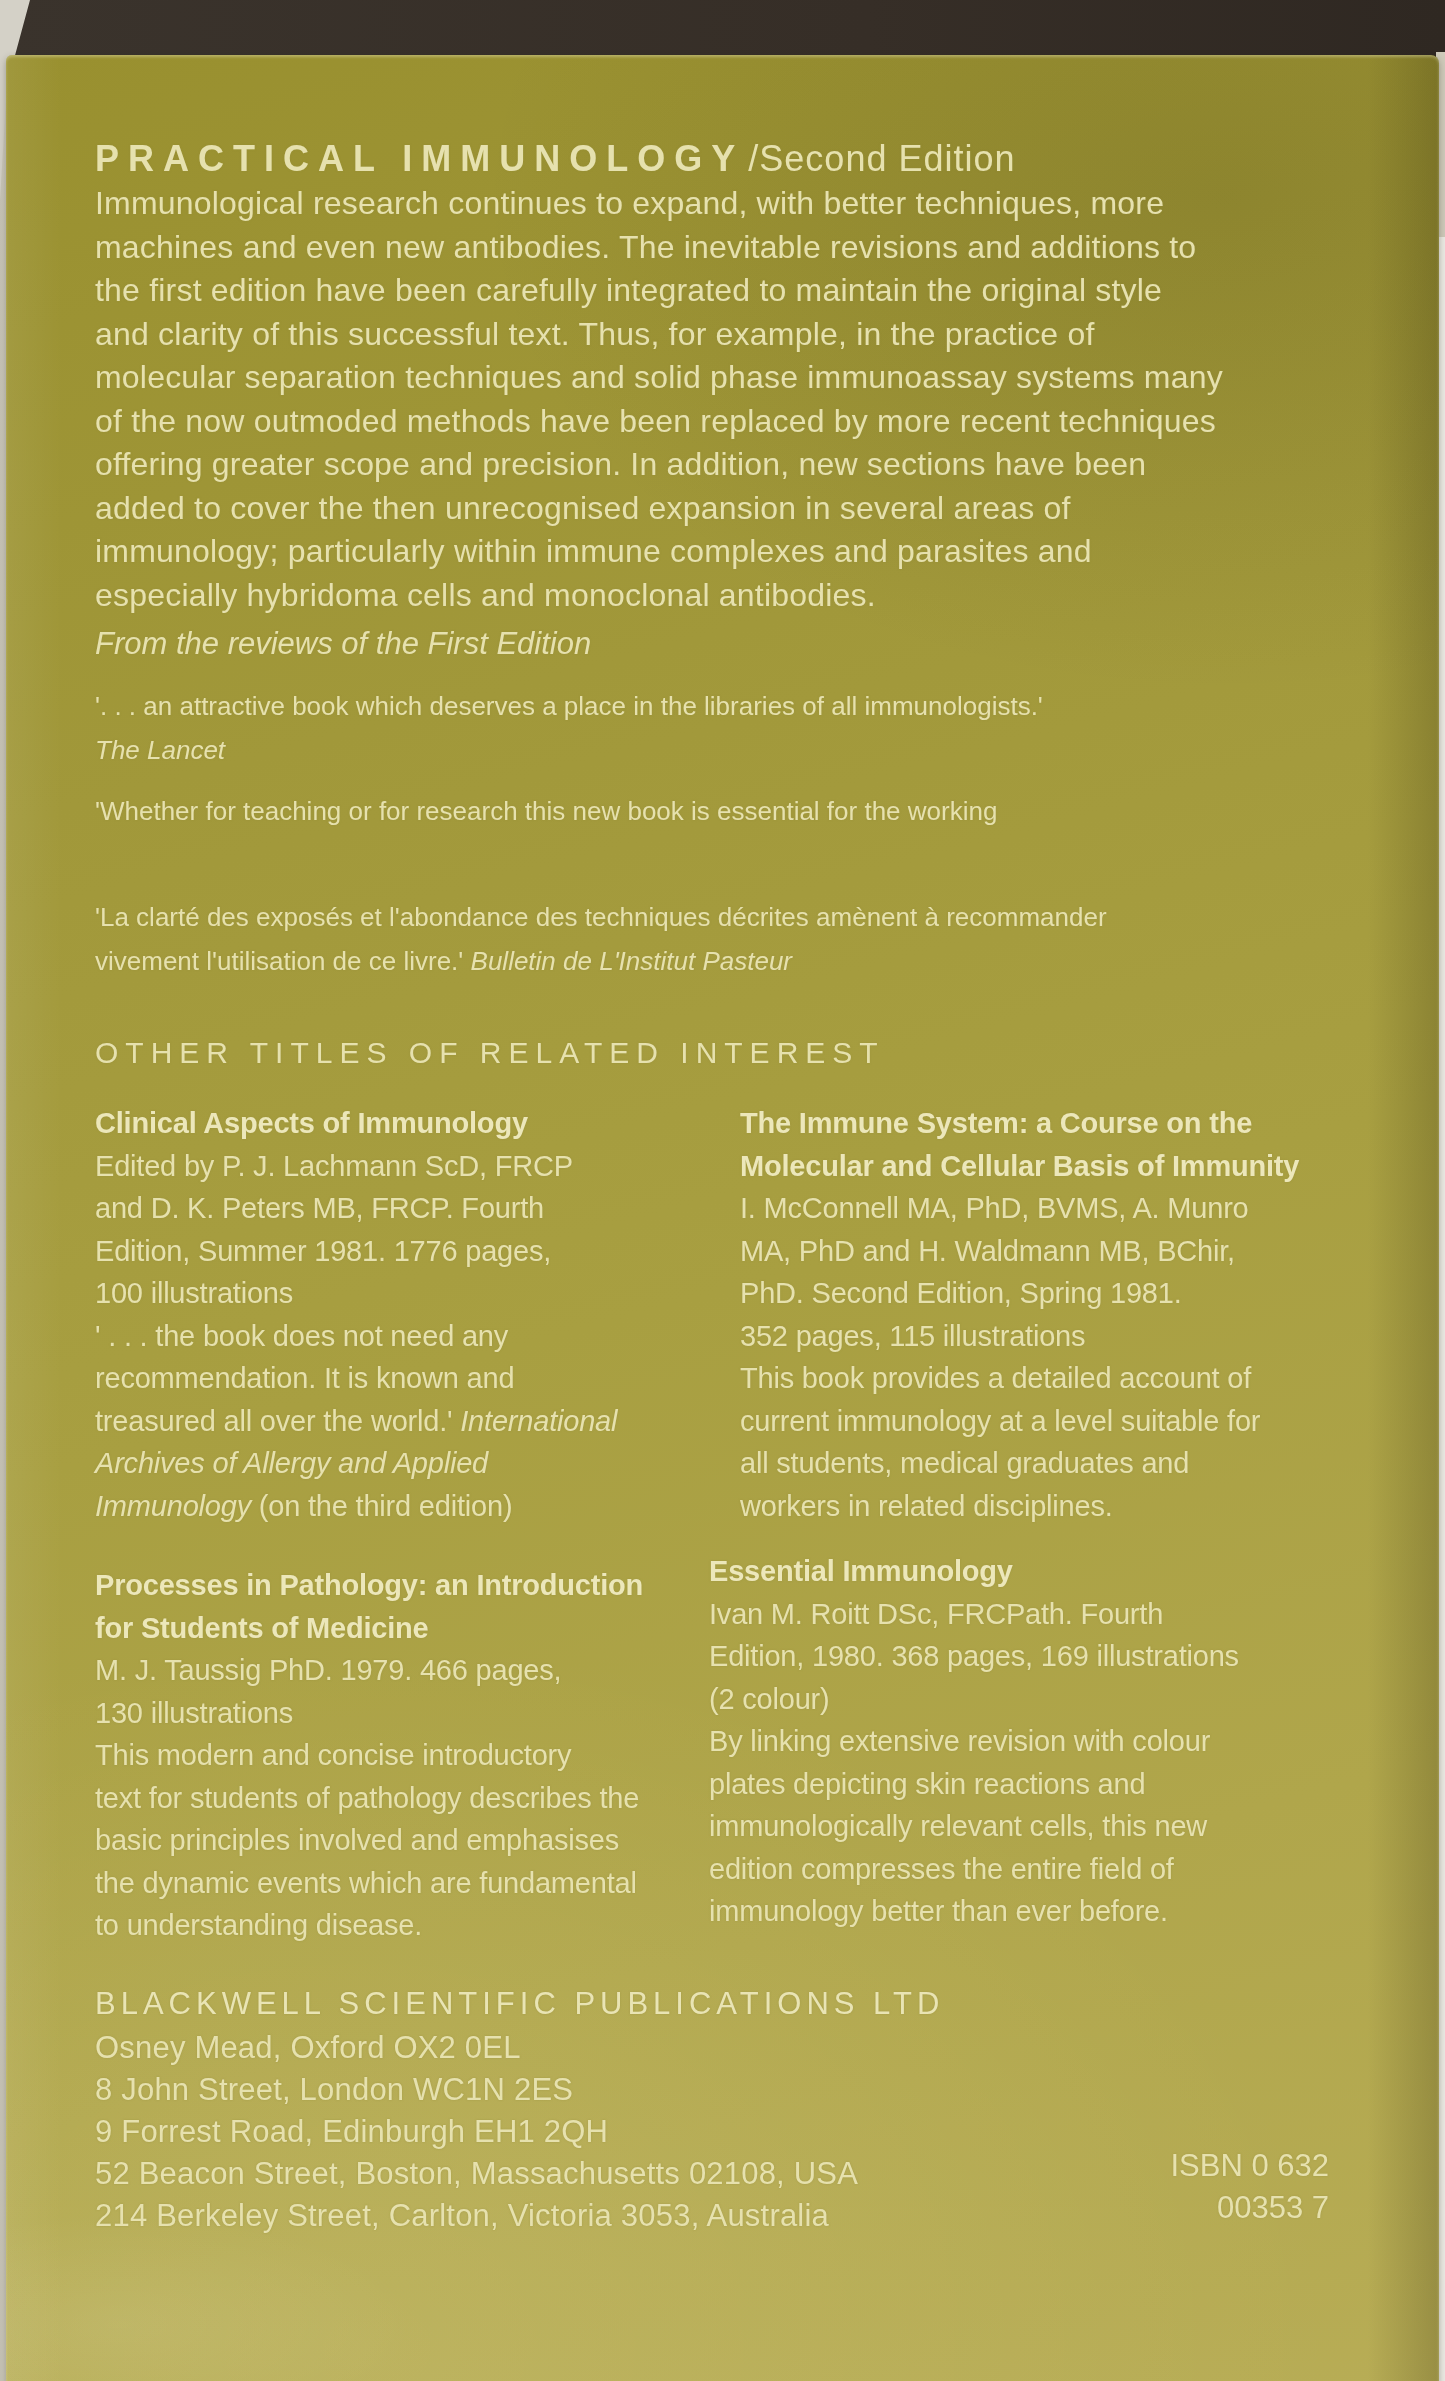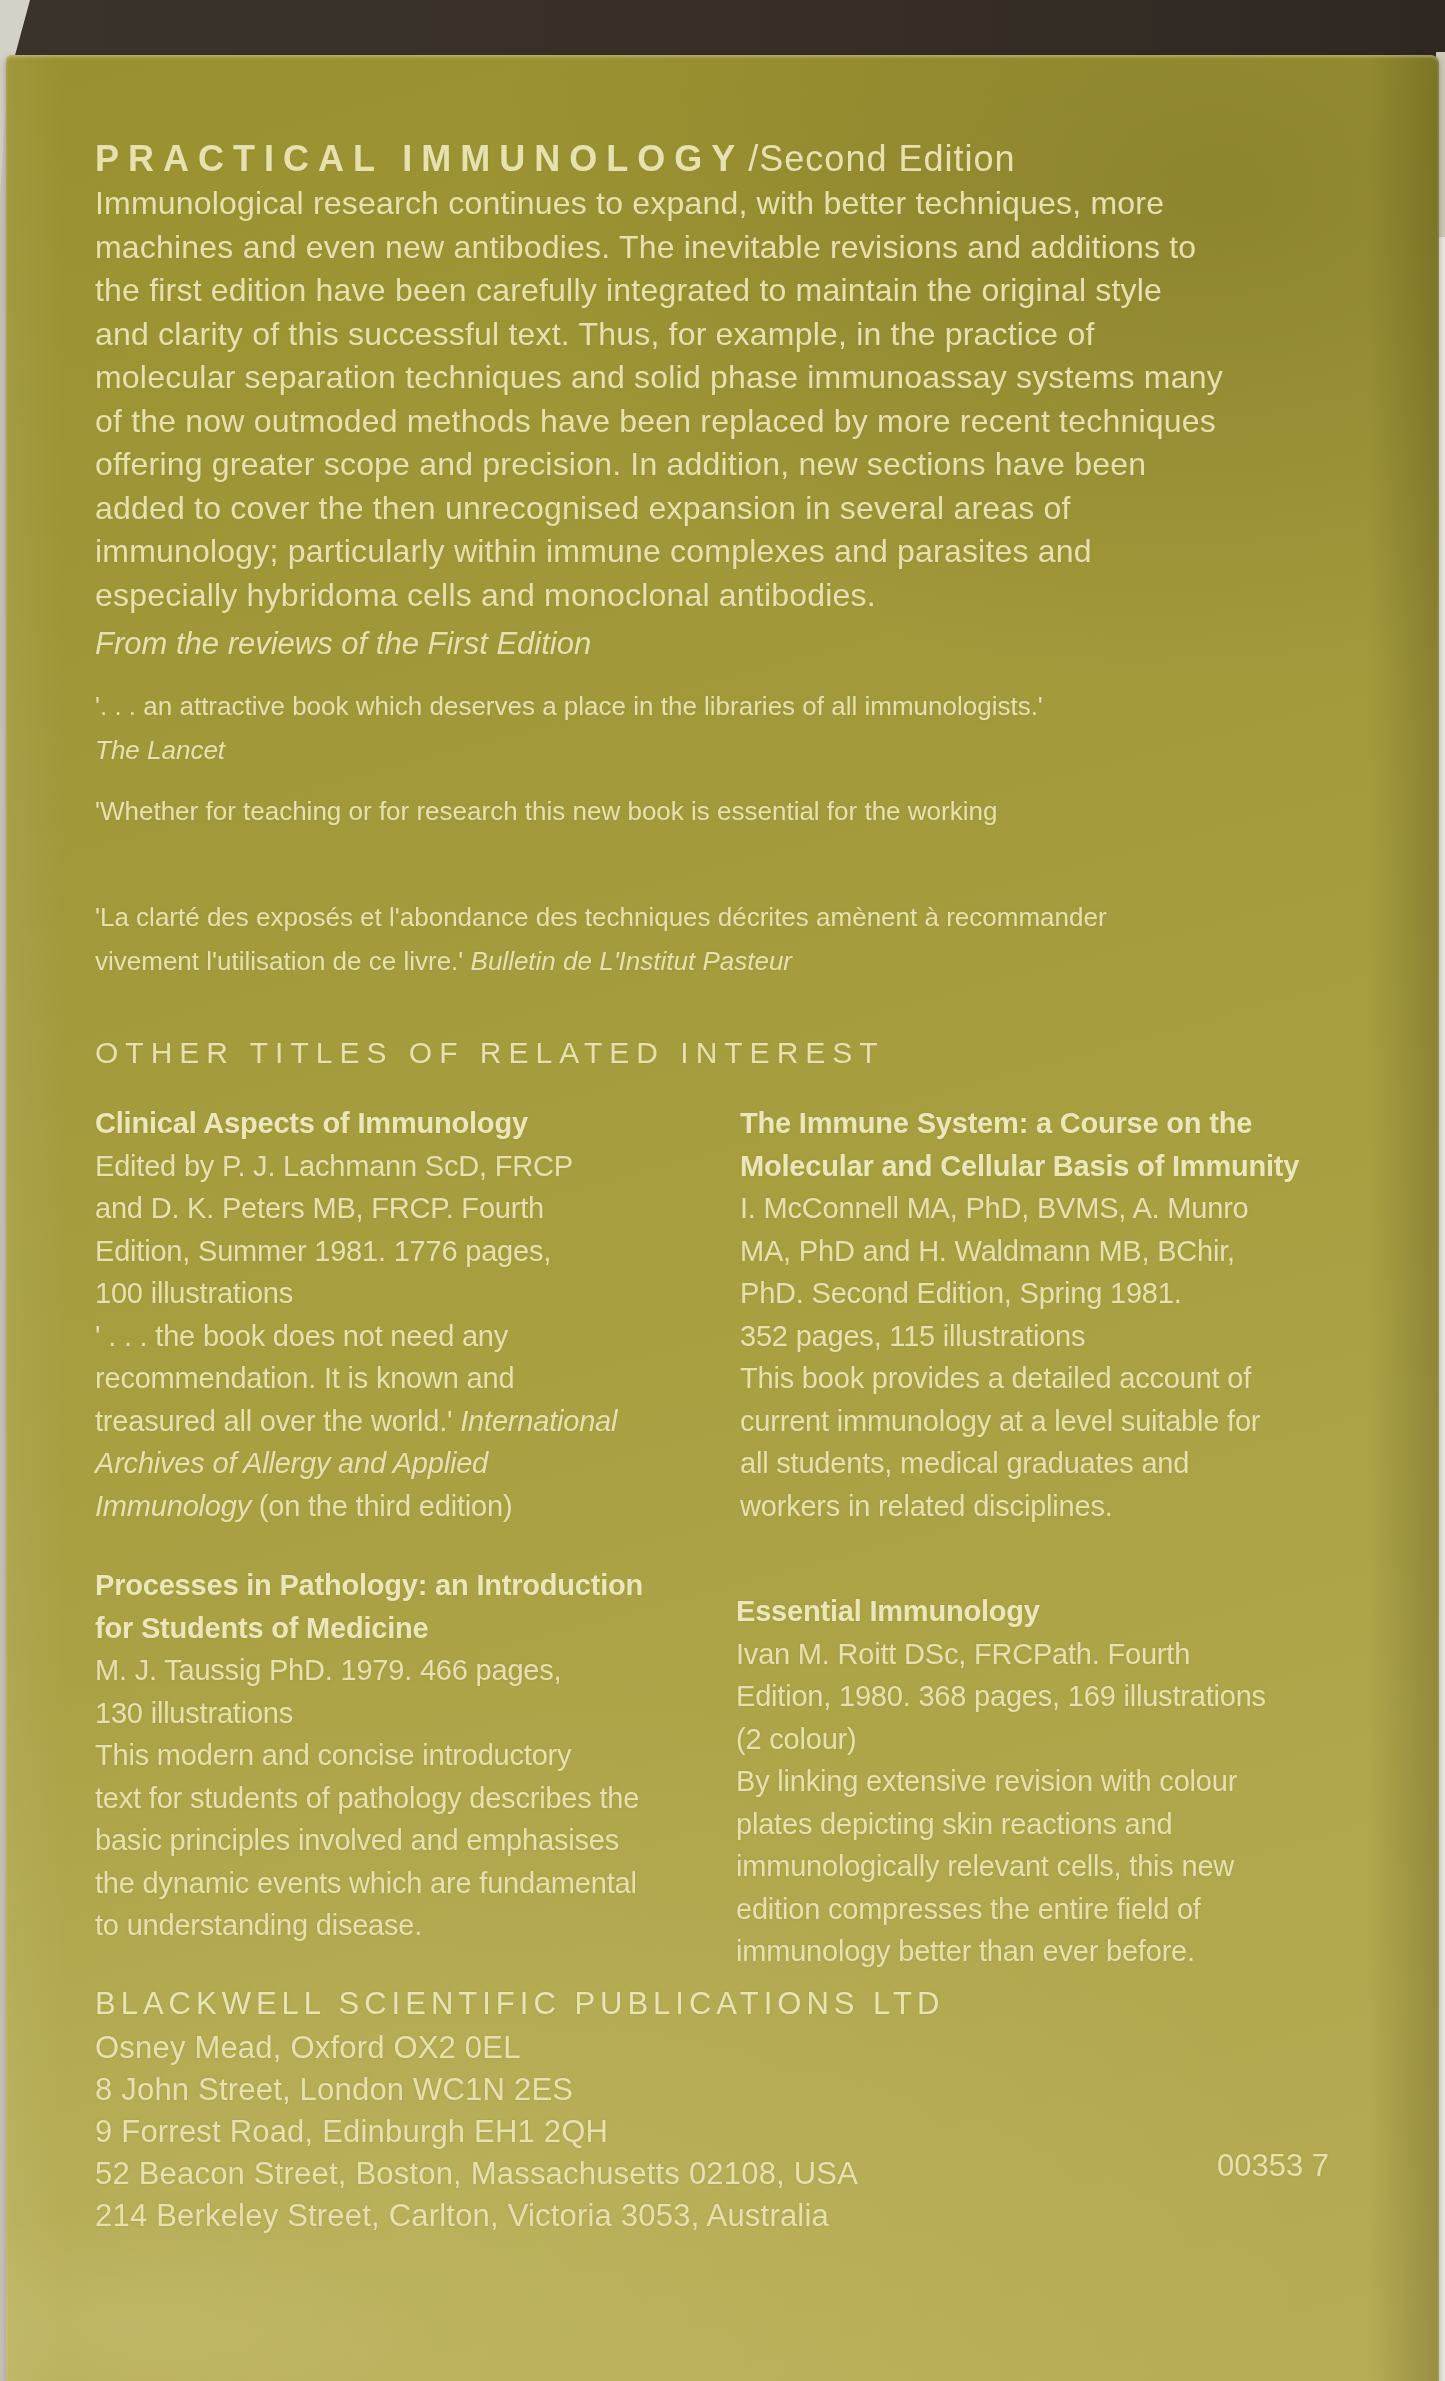--- a/index.html
+++ b/index.html
@@ -52,21 +52,21 @@
   #review-2{top:734px;}
   #review-3{top:840px;}
 
   .related-head{left:89px;top:977px;font-size:30px;letter-spacing:7px;line-height:42px;}
 
   .book{font-size:29px;line-height:42.5px;letter-spacing:-0.2px;width:640px;}
   .book .bt{font-weight:bold;color:#ece7ba;}
   #book-l1{left:89px;top:1047px;}
   #book-r1{left:734px;top:1047px;}
   #book-l2{left:89px;top:1509px;}
-  #book-r2{left:730px;top:1495px;margin-top:40px;}
+  #book-r2{left:703px;top:1495px;}
 
   .publisher-name{left:89px;top:1927px;font-size:31px;letter-spacing:5px;line-height:44px;color:#e9e4b4;}
   .publisher-addr{left:89px;top:1972px;font-size:31px;line-height:42px;letter-spacing:0.2px;}
   .isbn{top:2090px;left:889px;width:434px;text-align:right;font-size:31px;line-height:42px;}
 </style>
 </head>
 <body>
 
 <div class="top-band"></div>
 <div class="corner-wedge"></div>
@@ -167,16 +167,17 @@
   </div>
 
   <div class="abs publisher-name">BLACKWELL SCIENTIFIC PUBLICATIONS LTD</div>
   <div class="abs publisher-addr lines">Osney Mead, Oxford OX2 0EL
 8 John Street, London WC1N 2ES
 9 Forrest Road, Edinburgh EH1 2QH
 52 Beacon Street, Boston, Massachusetts 02108, USA
 214 Berkeley Street, Carlton, Victoria 3053, Australia</div>
 
   <div class="abs isbn">
+    <div>ISBN 0 632</div>
     <div>00353 7</div>
   </div>
 
 </div>
 
 </body></html>

